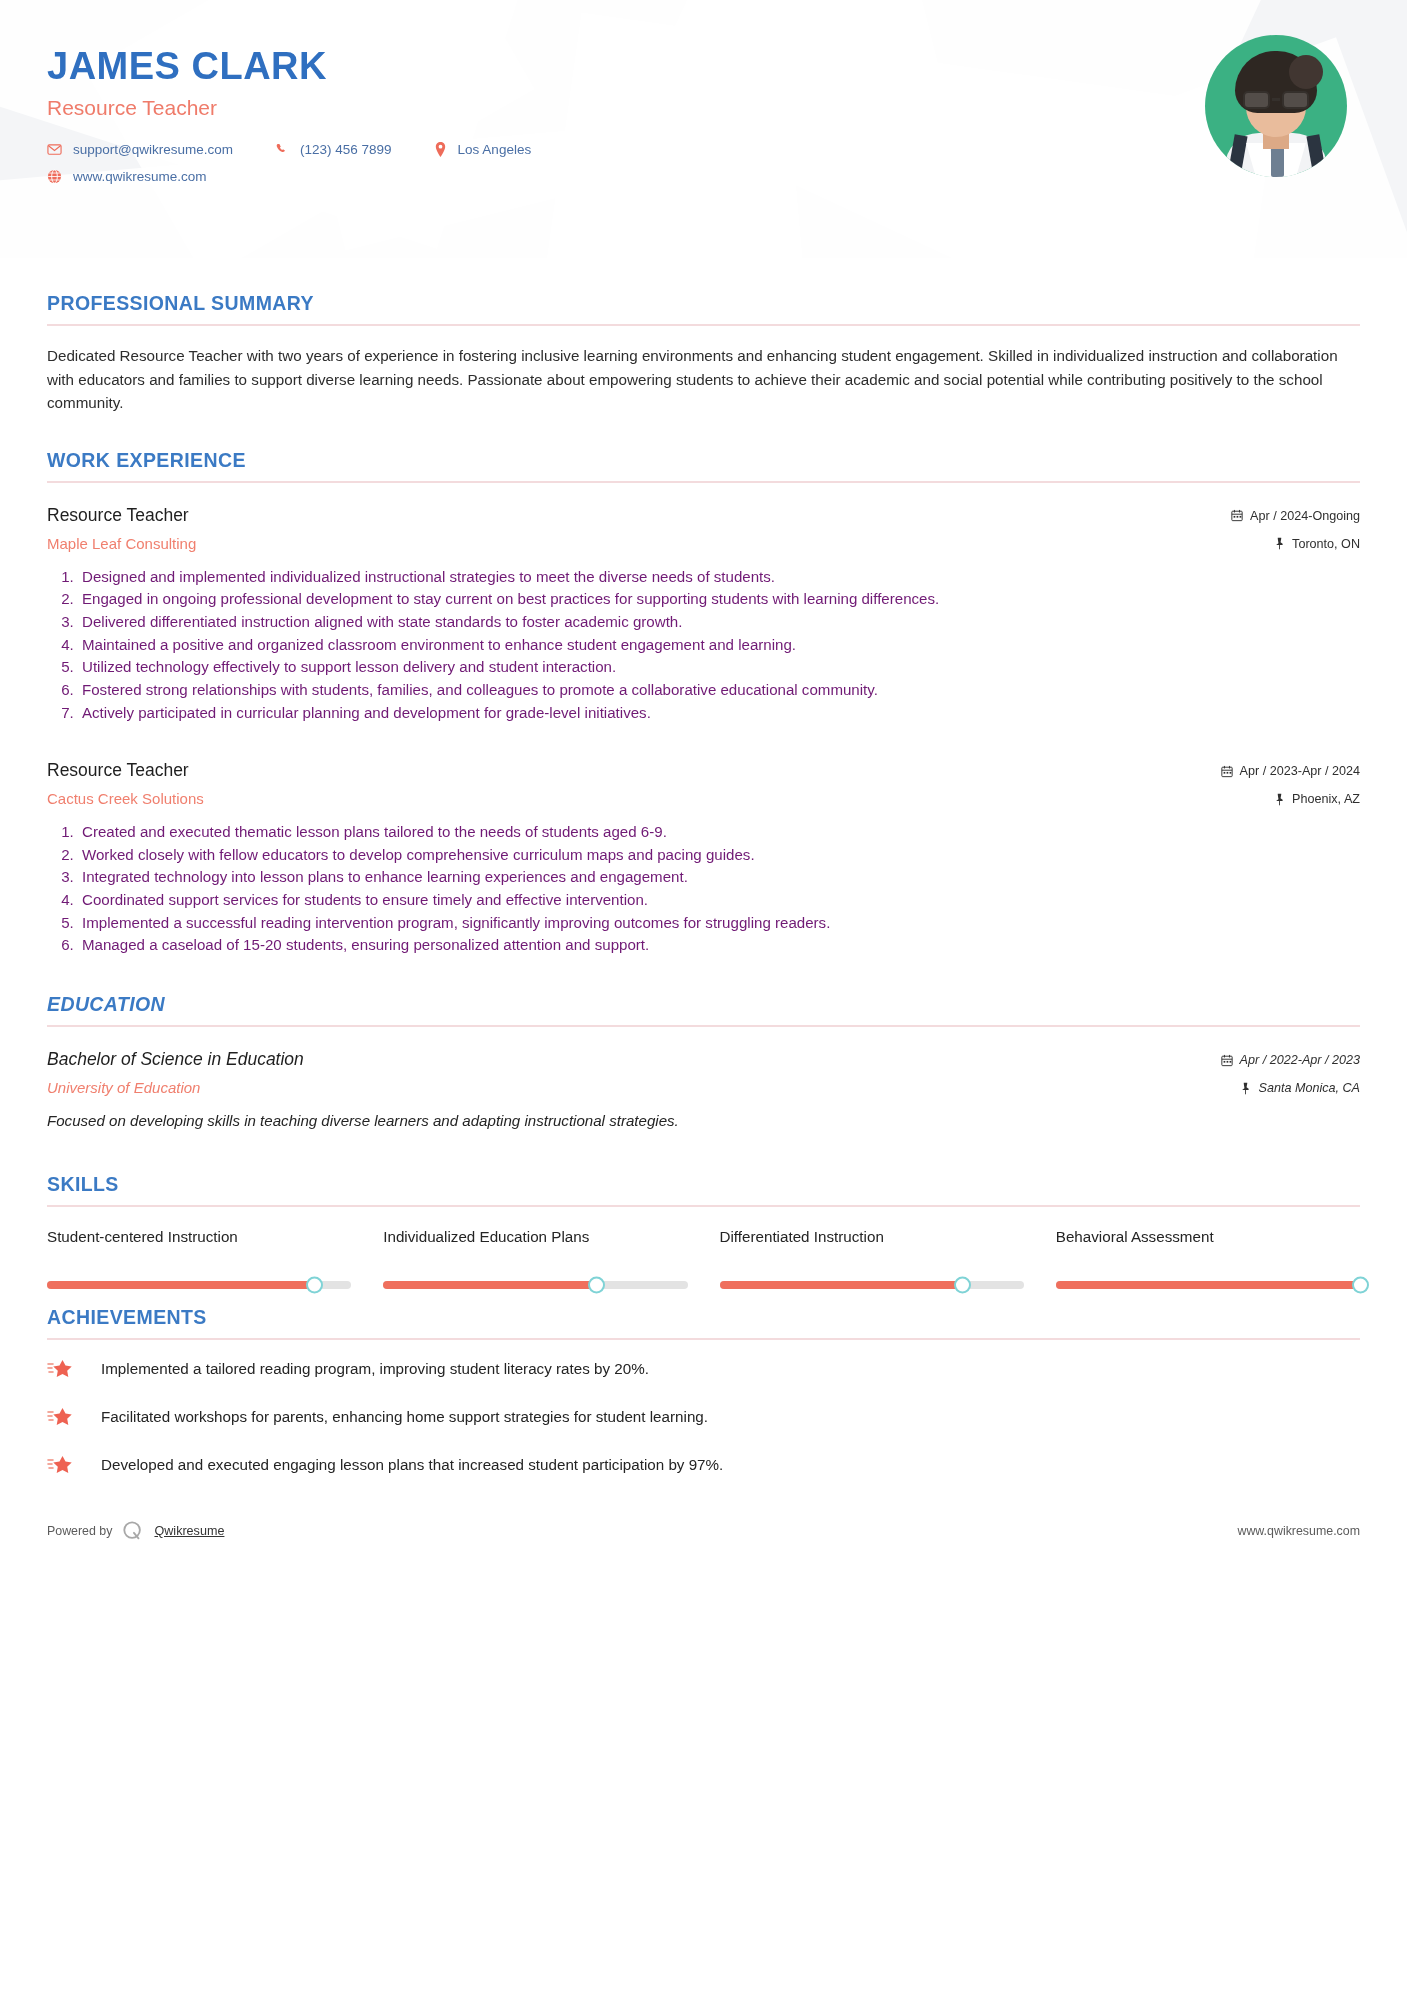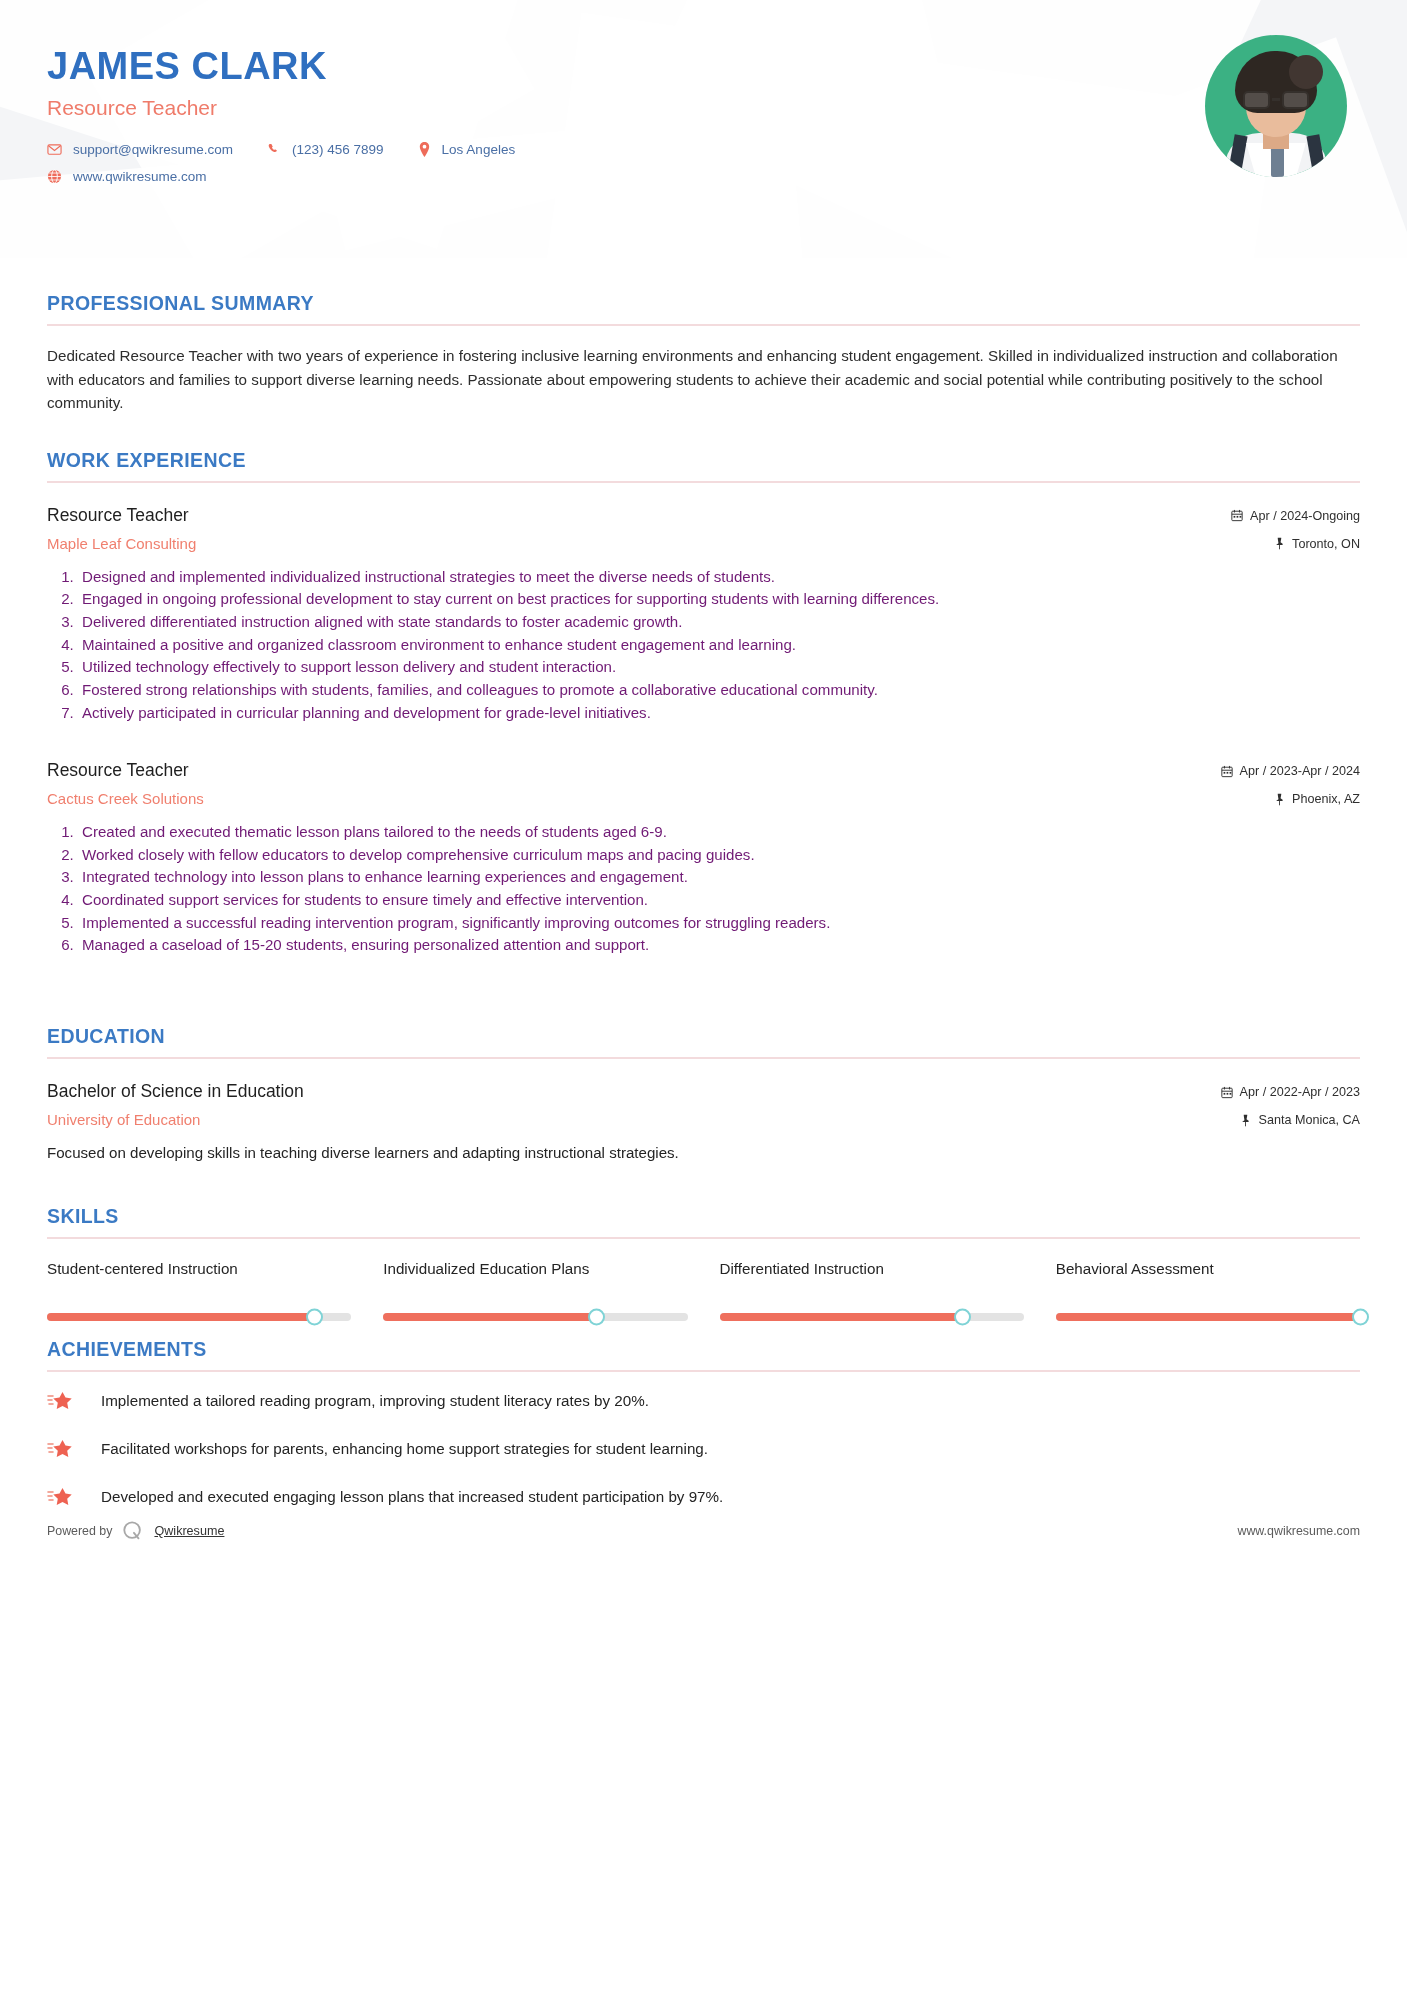--- a/index.html
+++ b/index.html
@@ -52,20 +52,21 @@
     margin-top: 8px;
     font-size: 21px;
     color: #ef7b6a;
     font-weight: 400;
   }
   .contact-row {
     margin-top: 22px;
     display: flex;
     align-items: center;
     flex-wrap: wrap;
+    gap: 8px;
   }
   .contact-row.second { margin-top: 12px; }
   .contact-item {
     display: flex;
     align-items: center;
     margin-right: 34px;
     font-size: 13.5px;
     color: #4a6fa5;
     white-space: nowrap;
   }
@@ -462,21 +463,21 @@
           <li>Created and executed thematic lesson plans tailored to the needs of students aged 6-9.</li>
           <li>Worked closely with fellow educators to develop comprehensive curriculum maps and pacing guides.</li>
           <li>Integrated technology into lesson plans to enhance learning experiences and engagement.</li>
           <li>Coordinated support services for students to ensure timely and effective intervention.</li>
           <li>Implemented a successful reading intervention program, significantly improving outcomes for struggling readers.</li>
           <li>Managed a caseload of 15-20 students, ensuring personalized attention and support.</li>
         </ol>
       </div>
     </div>
 
-    <div class="section" style="margin-top:68px;">
+    <div class="section" style="margin-top:36px;font-style:italic;">
       <div class="section-title">EDUCATION</div>
       <div class="section-rule"></div>
 
       <div class="entry">
         <div class="entry-head">
           <div class="entry-left">
             <div class="entry-title">Bachelor of Science in Education</div>
             <div class="entry-company">University of Education</div>
           </div>
           <div class="entry-right">

